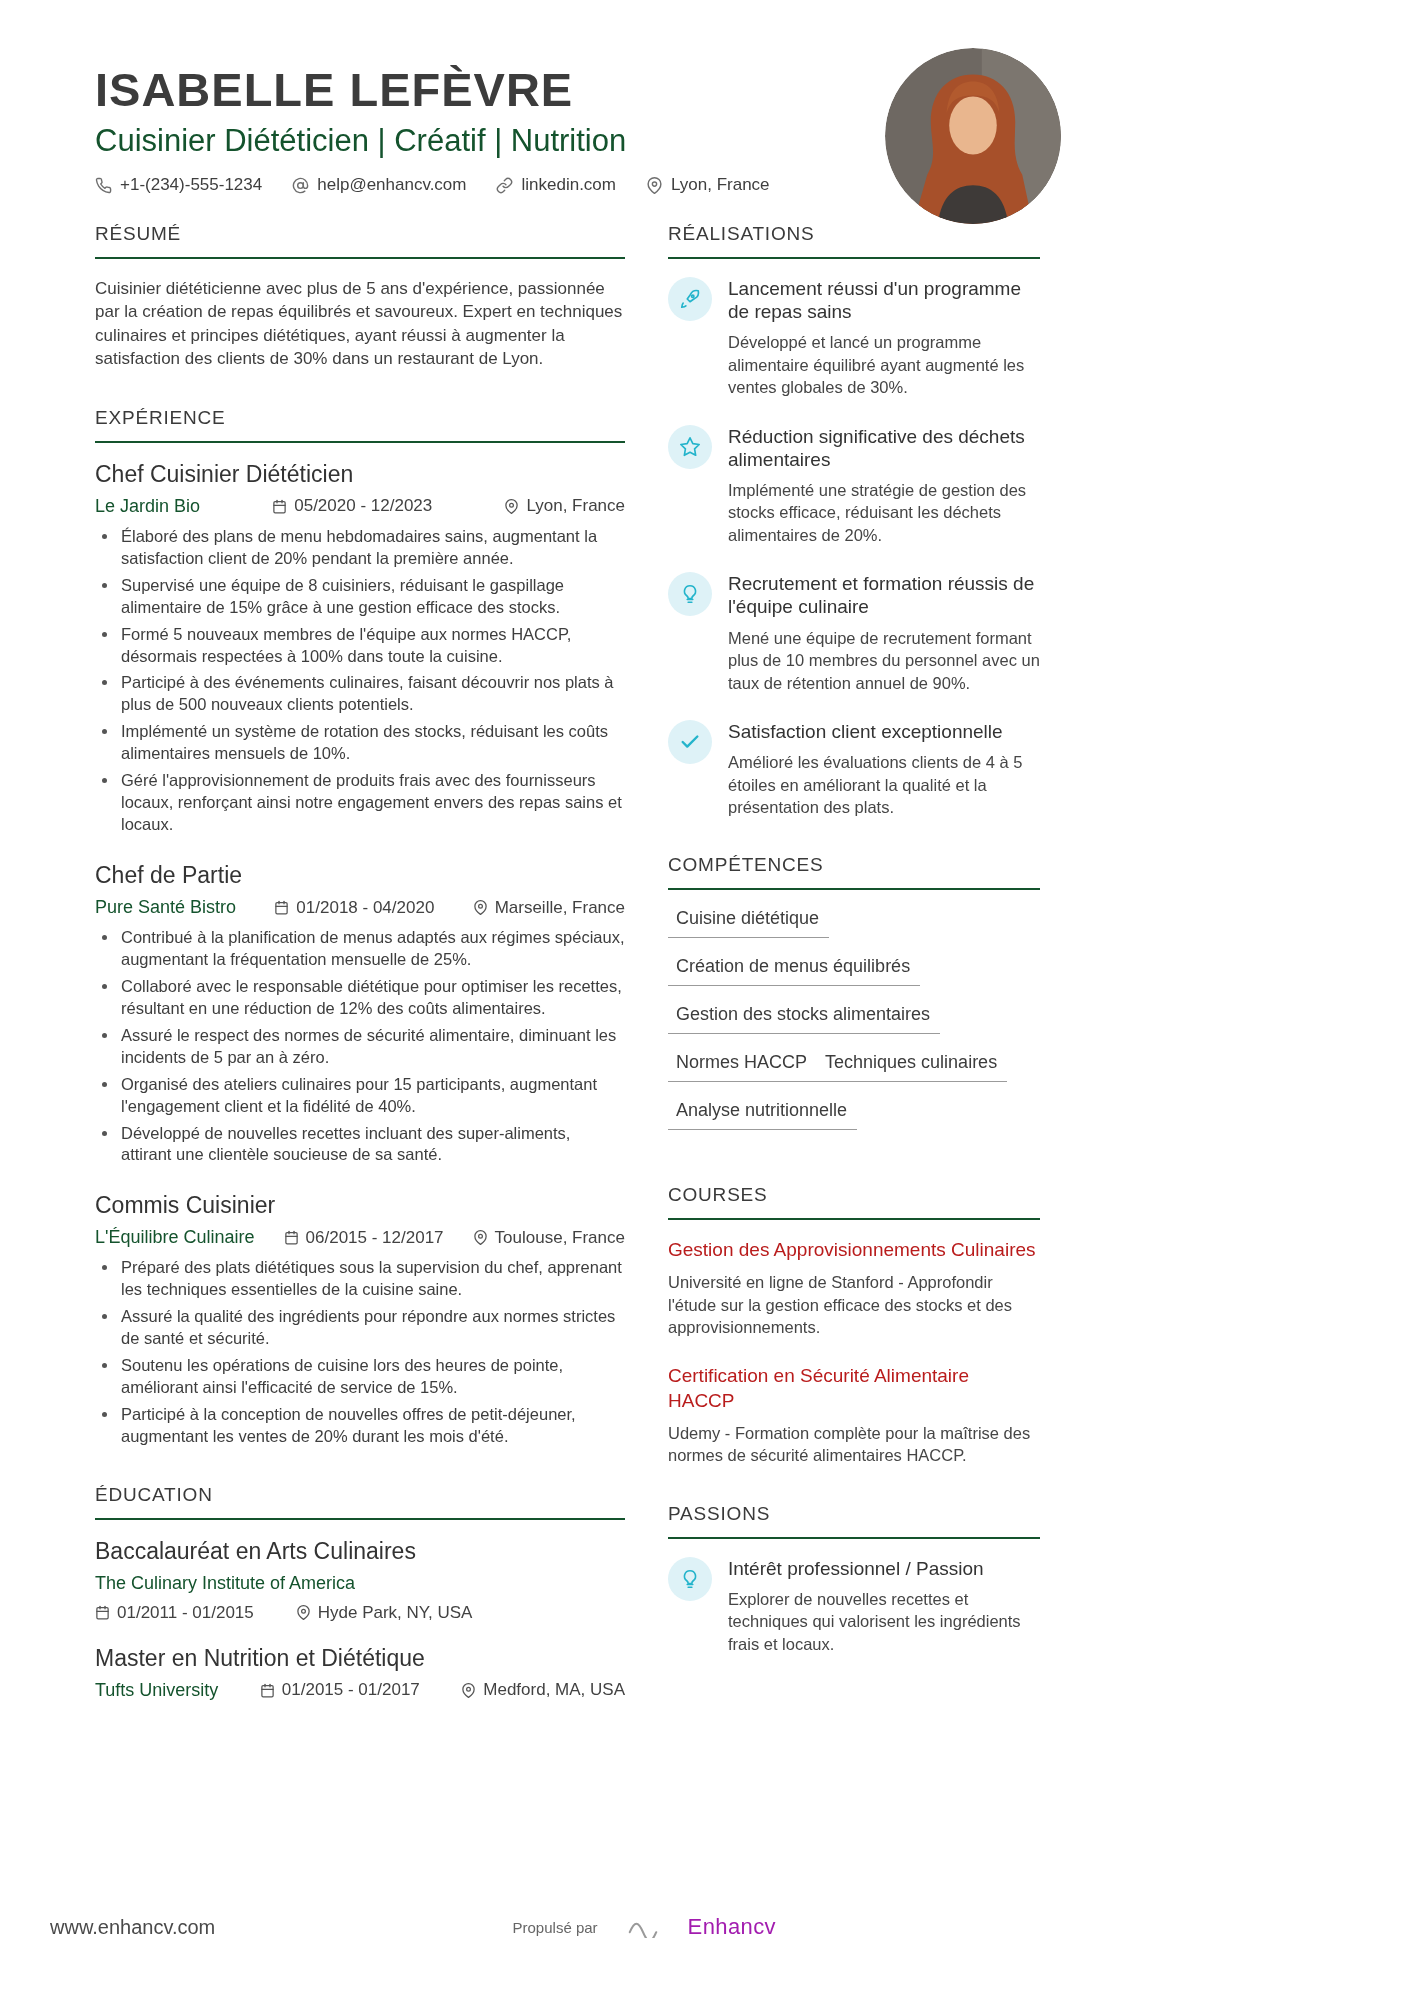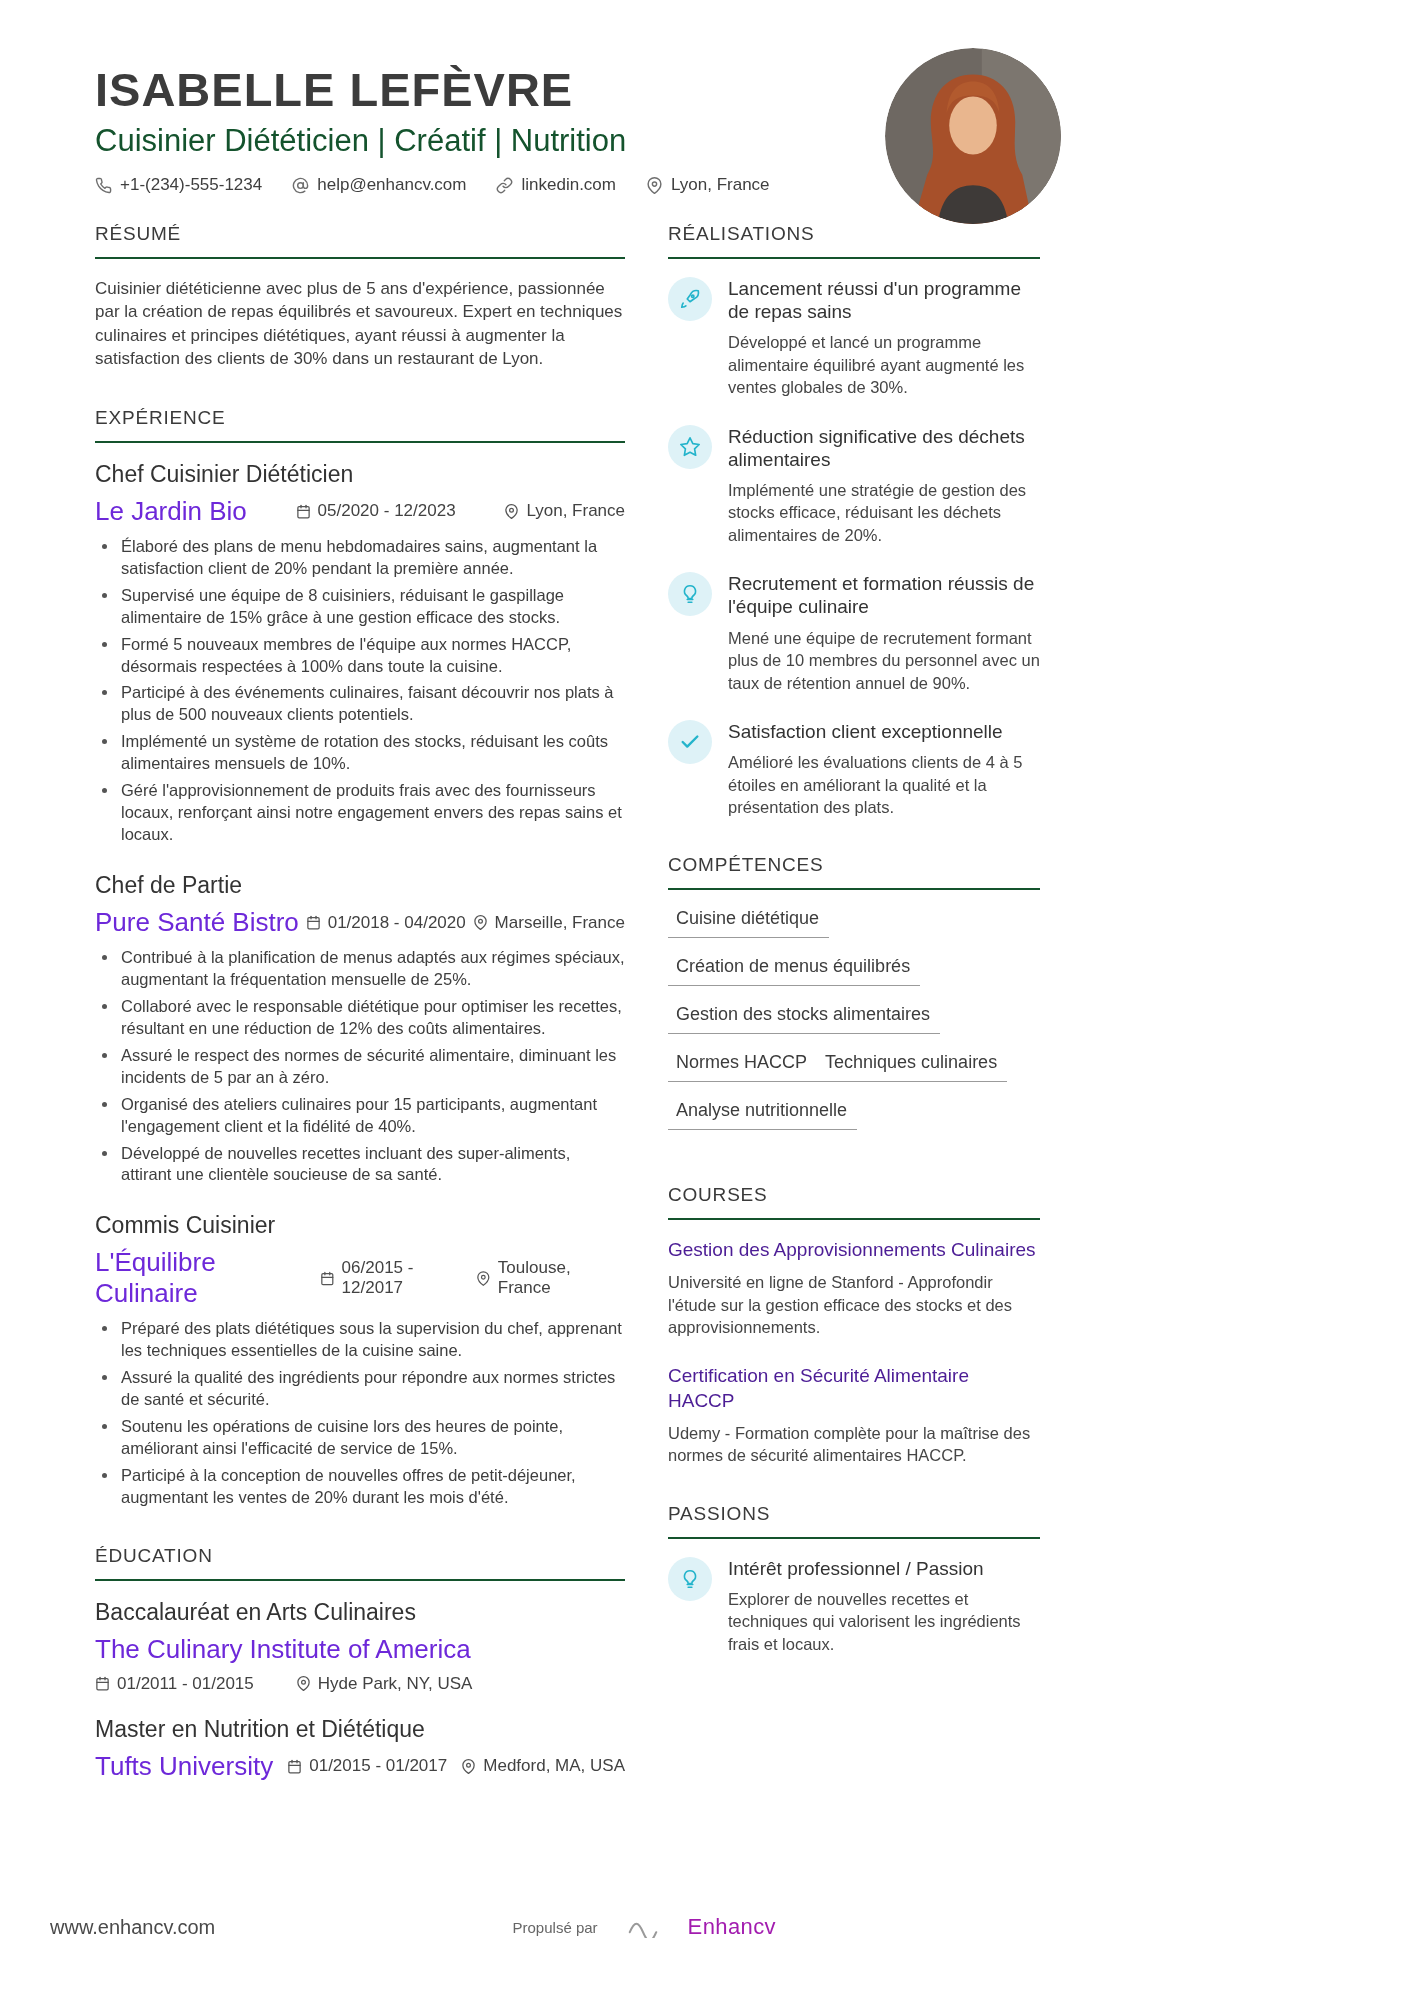--- a/index.html
+++ b/index.html
@@ -53,21 +53,21 @@
   .summary-text { margin: 0; font-size: 17px; line-height: 1.38; color: #3f3f3f; }
 
   
   .job { margin-bottom: 26px; }
   .job-title, .degree-title { margin: 0 0 8px 0; font-size: 23px; font-weight: 500; color: #333333; }
   .meta-row {
     display: flex; justify-content: space-between; align-items: center;
     font-size: 17px; color: #424242; margin-bottom: 9px;
   }
   .meta-row.start { justify-content: flex-start; gap: 42px; }
-  .company, .school { color: #6d28d9; font-size: 26px; }
+  .company, .school { color: #14532d; font-size: 18px; }
   .meta { display: flex; align-items: center; gap: 7px; }
   .meta .icon-sm { width: 15px; height: 15px; color: #555555; }
   .bullets { margin: 0; padding-left: 24px; font-size: 16.5px; line-height: 1.33; color: #3e3e3e; }
   .bullets li { margin-bottom: 5px; padding-left: 2px; }
   .bullets li::marker { color: #555555; }
 
   .degree { margin-bottom: 22px; }
   .school-line { margin-bottom: 9px; }
 
   
@@ -83,21 +83,21 @@
 
   .skills-list { display: flex; flex-wrap: wrap; column-gap: 0; }
   .skill {
     font-size: 18px; color: #3c3c3c;
     padding: 0 10px 8px 8px;
     border-bottom: 1px solid #9b9b9b;
     margin-bottom: 18px;
     white-space: nowrap;
   }
   .course { margin-bottom: 26px; }
-  .course-title { margin: 0 0 8px 0; font-size: 19px; font-weight: 400; line-height: 1.3; color: #4c1d95; }
+  .course-title { margin: 0 0 8px 0; font-size: 19px; font-weight: 400; line-height: 1.3; color: #b91c1c; }
   .course-text { margin: 0; font-size: 16.5px; line-height: 1.36; color: #464646; }
 
   
   .footer {
     position: absolute; bottom: 55px; left: 50px; right: 370px;
     display: flex; justify-content: space-between; align-items: center;
   }
   .footer-site { font-size: 20px; color: #4a4a4a; }
   .powered { display: flex; align-items: center; gap: 28px; }
   .powered-label { font-size: 15px; color: #666666; }

